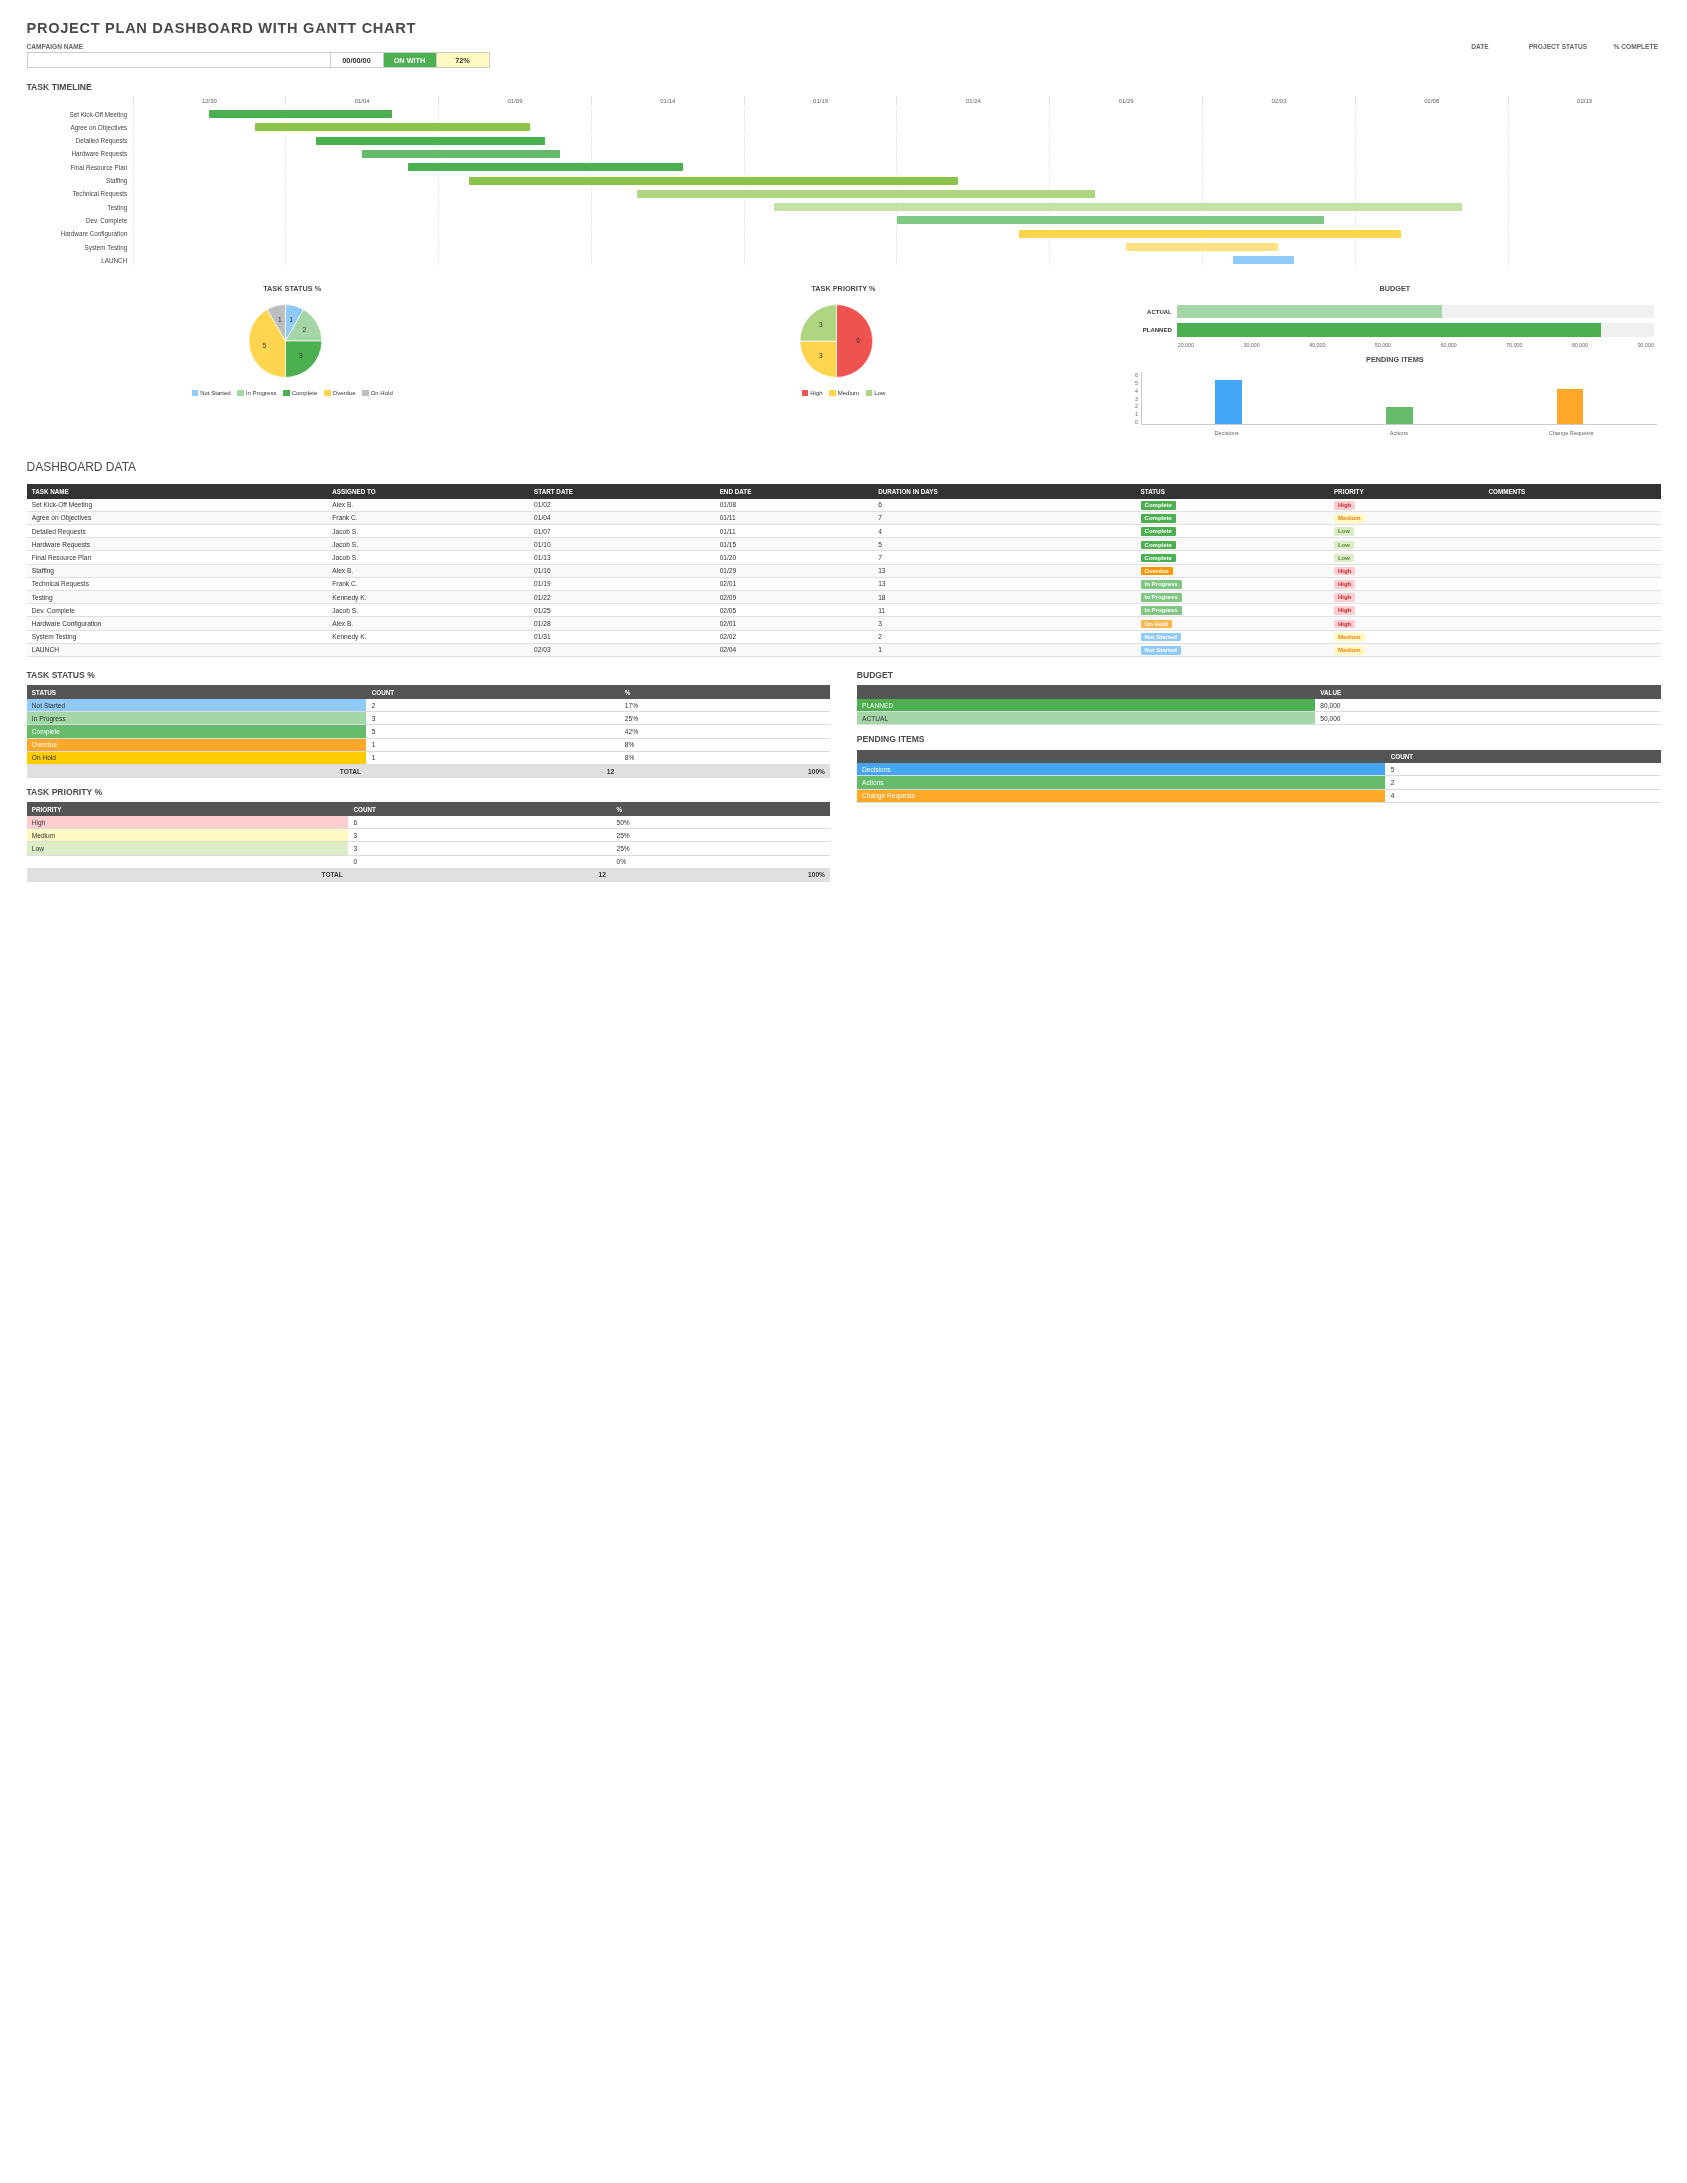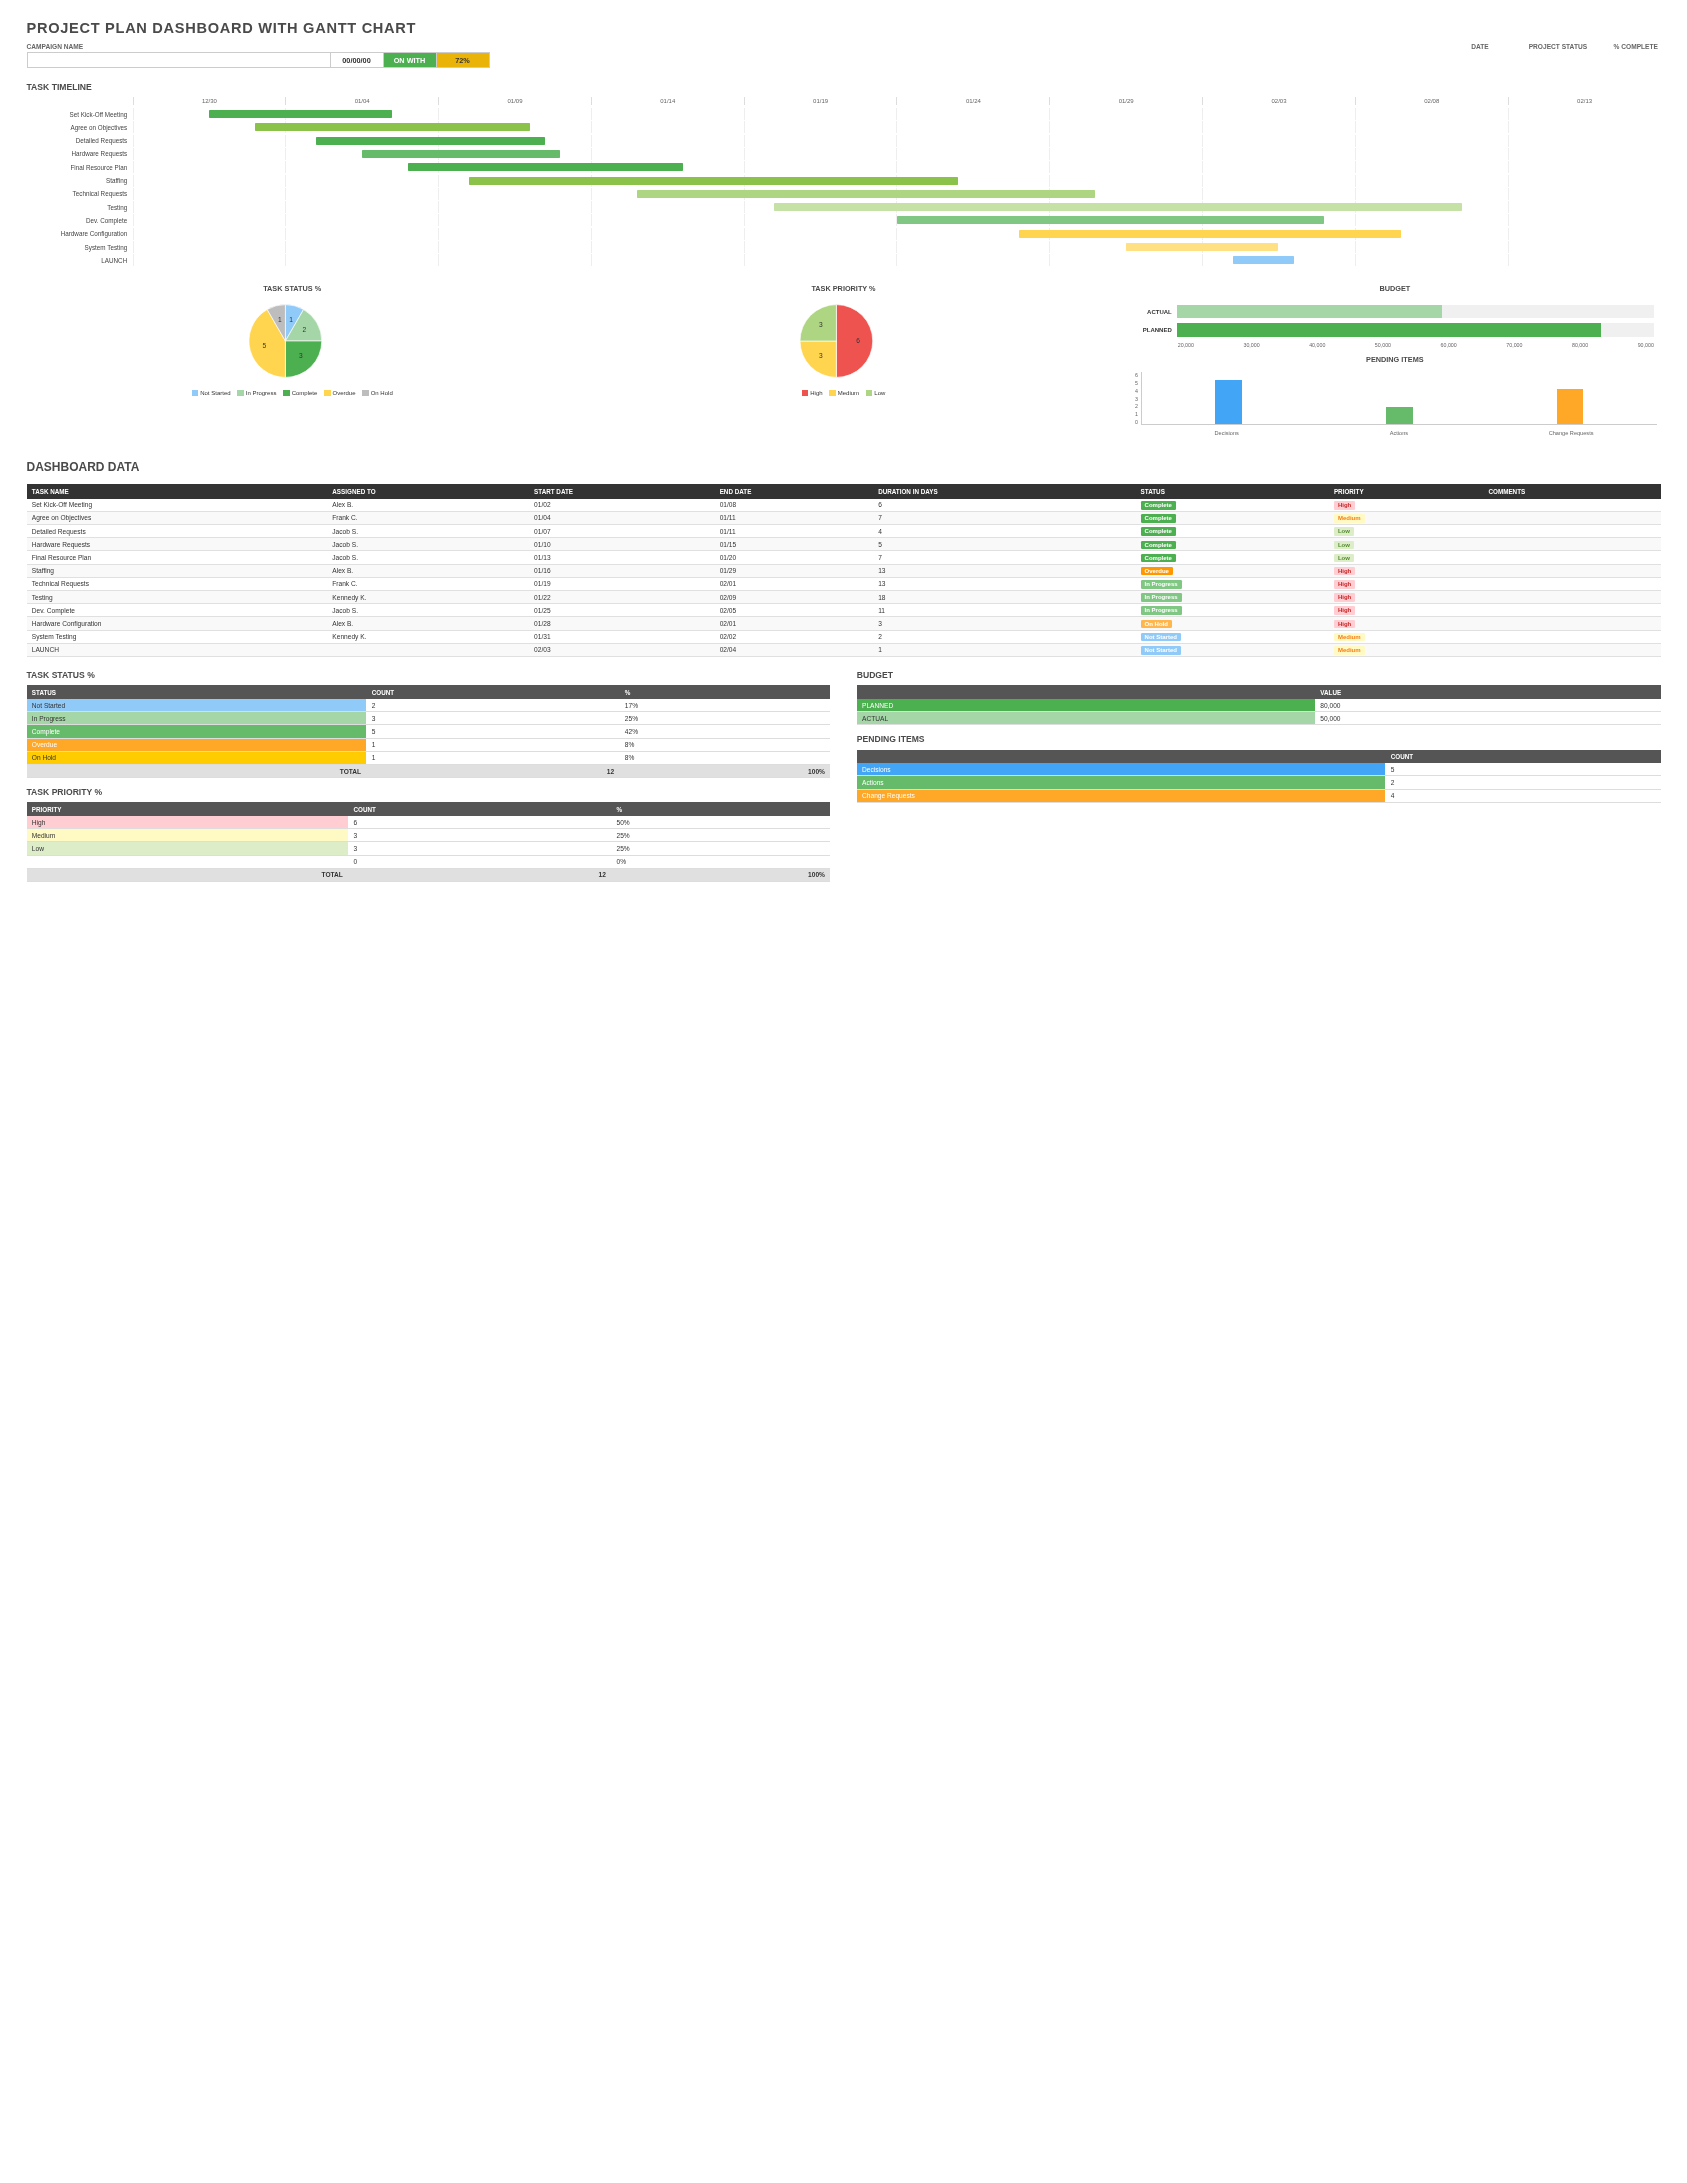--- a/index.html
+++ b/index.html
@@ -56,21 +56,21 @@
       display: flex;
       flex-direction: column;
       justify-content: center;
       min-width: 53px;
     }
     .header-cell.on-track {
       background: #4CAF50;
       color: white;
     }
     .header-cell.percent {
-      background: #eab308;
+      background: #fef9c3;
     }
     .section-title {
       font-size: 8.6px;
       font-weight: bold;
       color: #4a4a4a;
       margin-bottom: 5.3px;
       text-transform: uppercase;
     }
     
     .gantt-container {
@@ -248,21 +248,21 @@
     }
     .pending-chart-inner {
       display: flex;
     }
     
     .dashboard-section {
       margin-top: 13.2px;
     }
     .dashboard-title {
       font-size: 12px;
-      font-weight: bold;
+      font-weight: normal;
       color: #4a4a4a;
       margin-bottom: 10px;
       text-transform: uppercase;
     }
     
     .task-table {
       width: 100%;
       border-collapse: collapse;
       margin-bottom: 13.2px;
       font-size: 6.6px;

